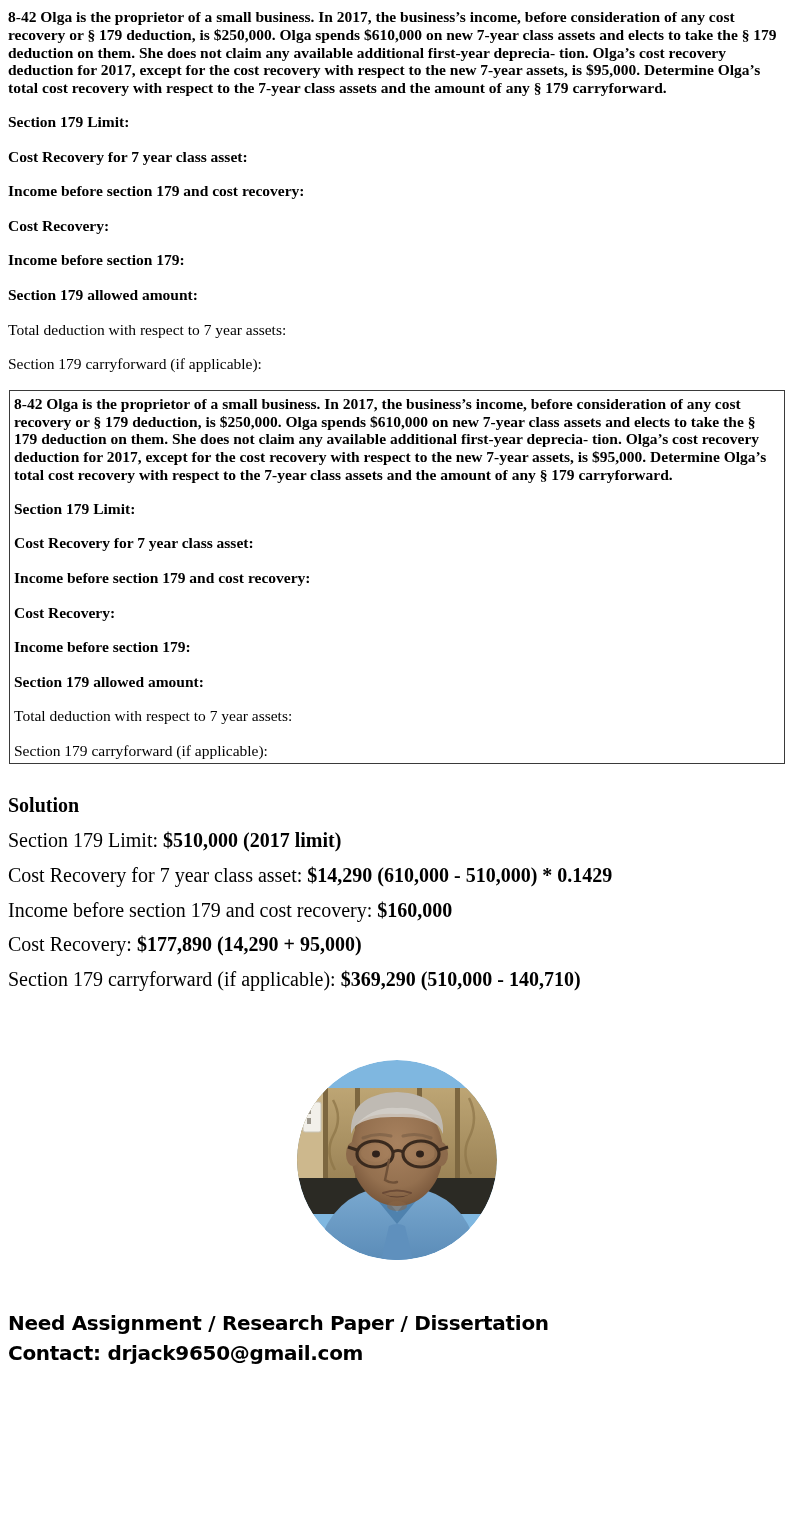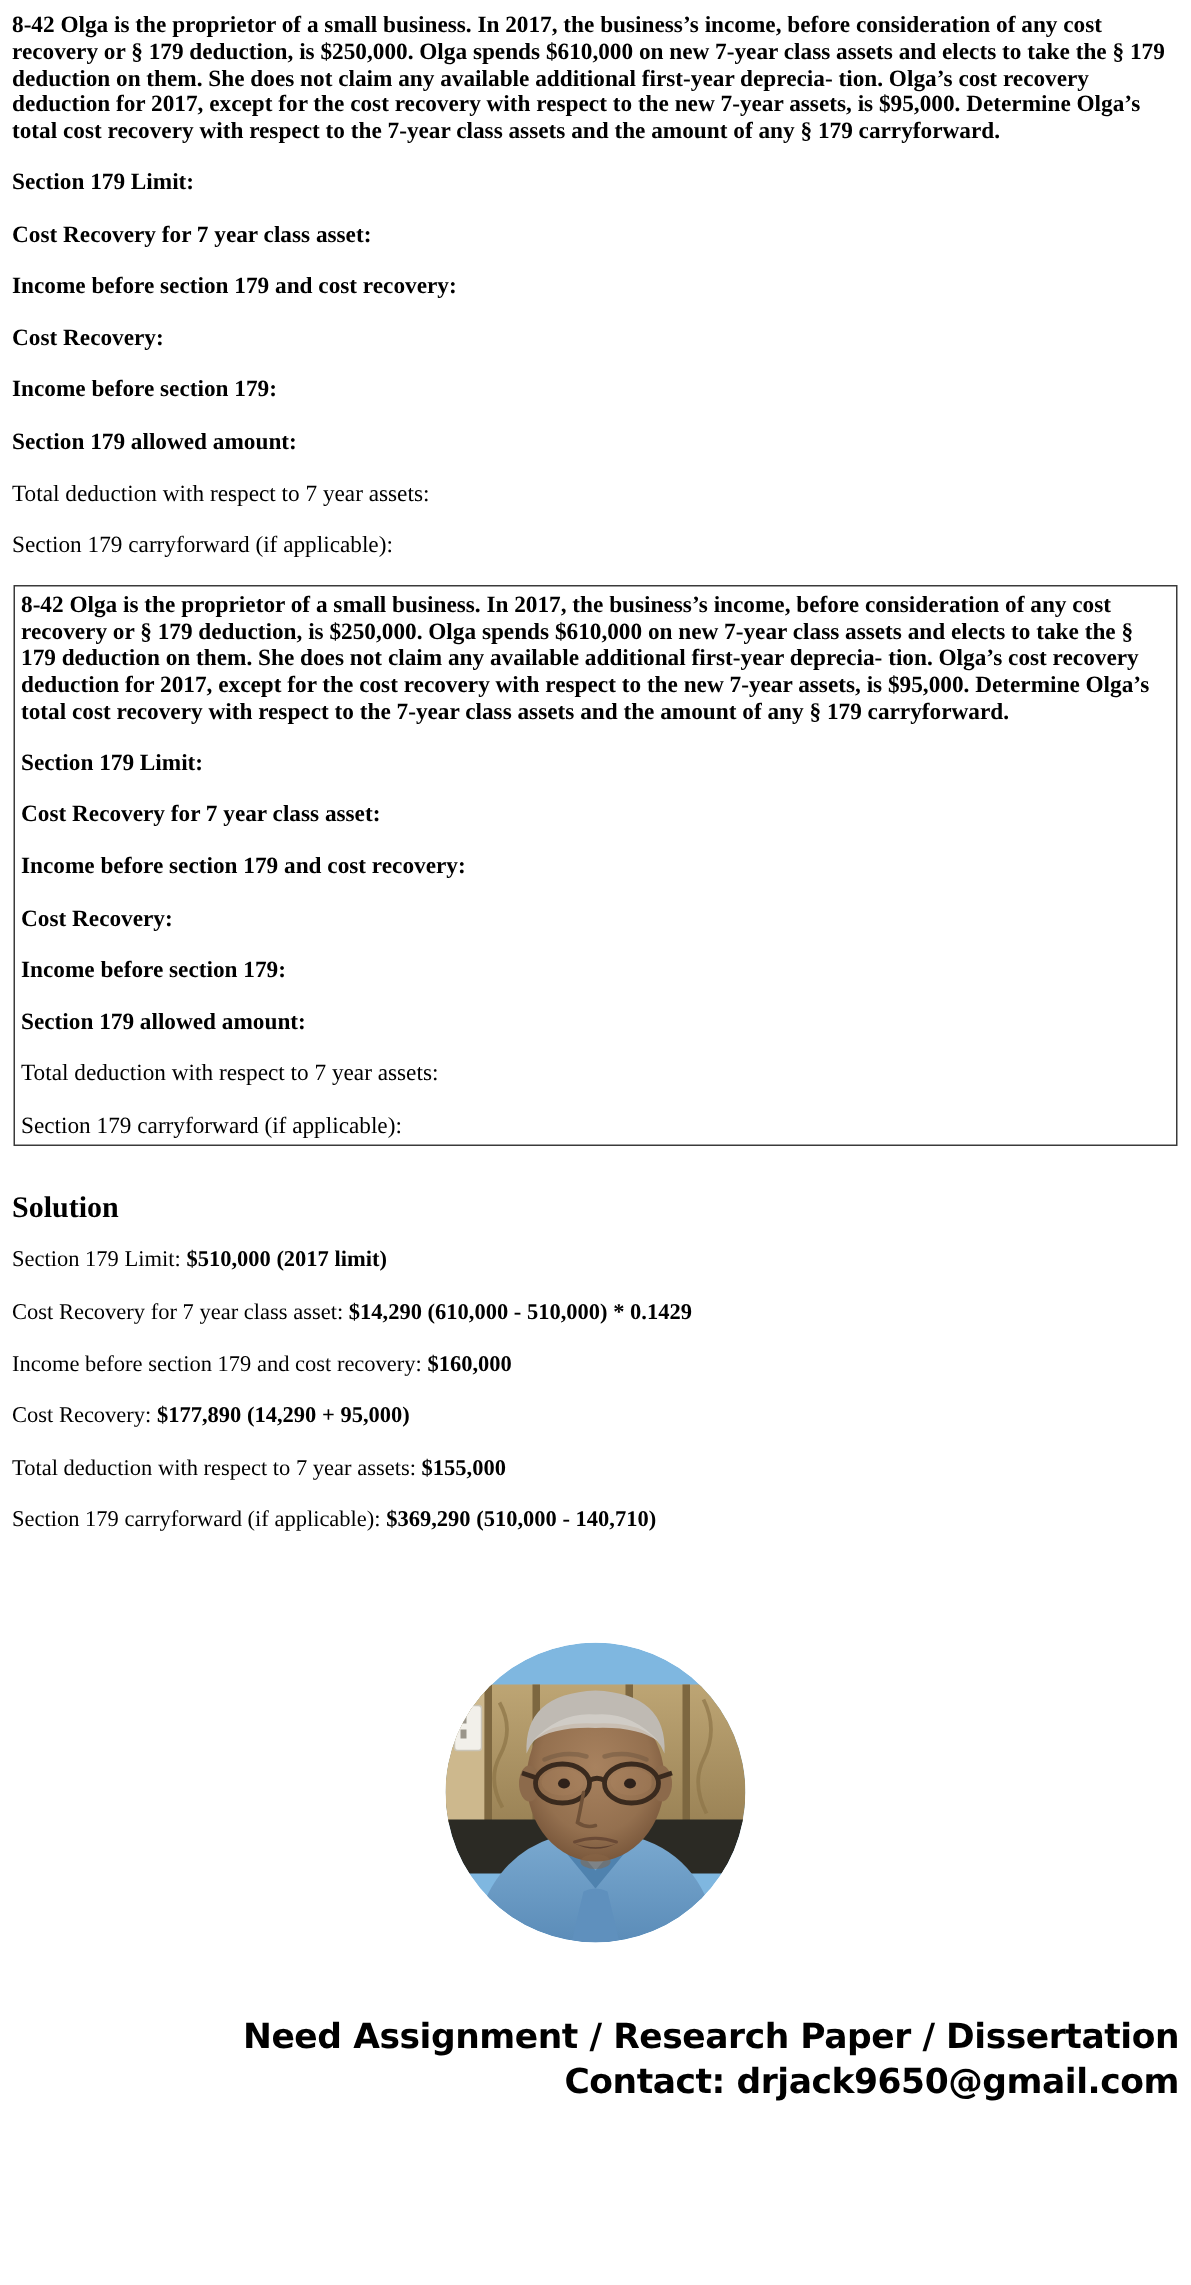--- a/index.html
+++ b/index.html
@@ -54,21 +54,21 @@
   }
   h3.solution-heading {
     font-size: 20px;
     line-height: 22px;
     font-weight: bold;
     margin: 30px 0 16px 0;
     padding: 0;
     font-family: "Liberation Serif", "DejaVu Serif", serif;
   }
   .solution-line {
-    font-size: 15px;
+    font-size: 20px;
     line-height: 17.6px;
     margin: 0 0 17px 0;
   }
   .solution-line .val {
     font-weight: bold;
   }
   .avatar-wrap {
     margin-top: 72px;
     display: flex;
     justify-content: center;
@@ -78,28 +78,27 @@
     width: 200px;
     height: 200px;
     border-radius: 50%;
     overflow: hidden;
     position: relative;
     background: #ffffff;
   }
   .avatar svg { display: block; }
   .footer {
     margin-top: 48px;
-    text-align: right;
+    text-align: left;
     font-family: "DejaVu Sans", "Liberation Sans", sans-serif;
     font-weight: bold;
-    font-size: 23px;
+    font-size: 20px;
     line-height: 30px;
     letter-spacing: -0.3px;
     padding-bottom: 18px;
-    margin-left: 11px;
   }
   .footer .line { display: block; }
 </style>
 </head>
 <body>
 
 <div class="page">
 
   <p class="prompt-para">8-42 Olga is the proprietor of a small business. In 2017, the business’s income, before consideration of any cost recovery or § 179 deduction, is $250,000. Olga spends $610,000 on new 7-year class assets and elects to take the § 179 deduction on them. She does not claim any available additional first-year deprecia- tion. Olga’s cost recovery deduction for 2017, except for the cost recovery with respect to the new 7-year assets, is $95,000. Determine Olga’s total cost recovery with respect to the 7-year class assets and the amount of any § 179 carryforward.</p>
 
@@ -128,21 +127,20 @@
 </div>
 
 <div class="page" style="padding-top:0">
 
   <h3 class="solution-heading">Solution</h3>
 
   <p class="solution-line"><span>Section 179 Limit: </span><span class="val">$510,000 (2017 limit)</span></p>
   <p class="solution-line"><span>Cost Recovery for 7 year class asset: </span><span class="val">$14,290 (610,000 - 510,000) * 0.1429</span></p>
   <p class="solution-line"><span>Income before section 179 and cost recovery: </span><span class="val">$160,000</span></p>
   <p class="solution-line"><span>Cost Recovery: </span><span class="val">$177,890 (14,290 + 95,000)</span></p>
-  <p class="solution-line"><span>Total deduction with respect to 7 year assets: </span><span class="val">$155,000</span></p>
   <p class="solution-line"><span>Section 179 carryforward (if applicable): </span><span class="val">$369,290 (510,000 - 140,710)</span></p>
 
   <div class="avatar-wrap">
     <div class="avatar">
       <svg width="200" height="200" viewBox="0 0 200 200">
         <defs>
           <clipPath id="circ">
               <circle cx="100" cy="100" r="100"></circle>
             </clipPath>
           <radialGradient id="faceg" cx="50%" cy="42%" r="58%">

